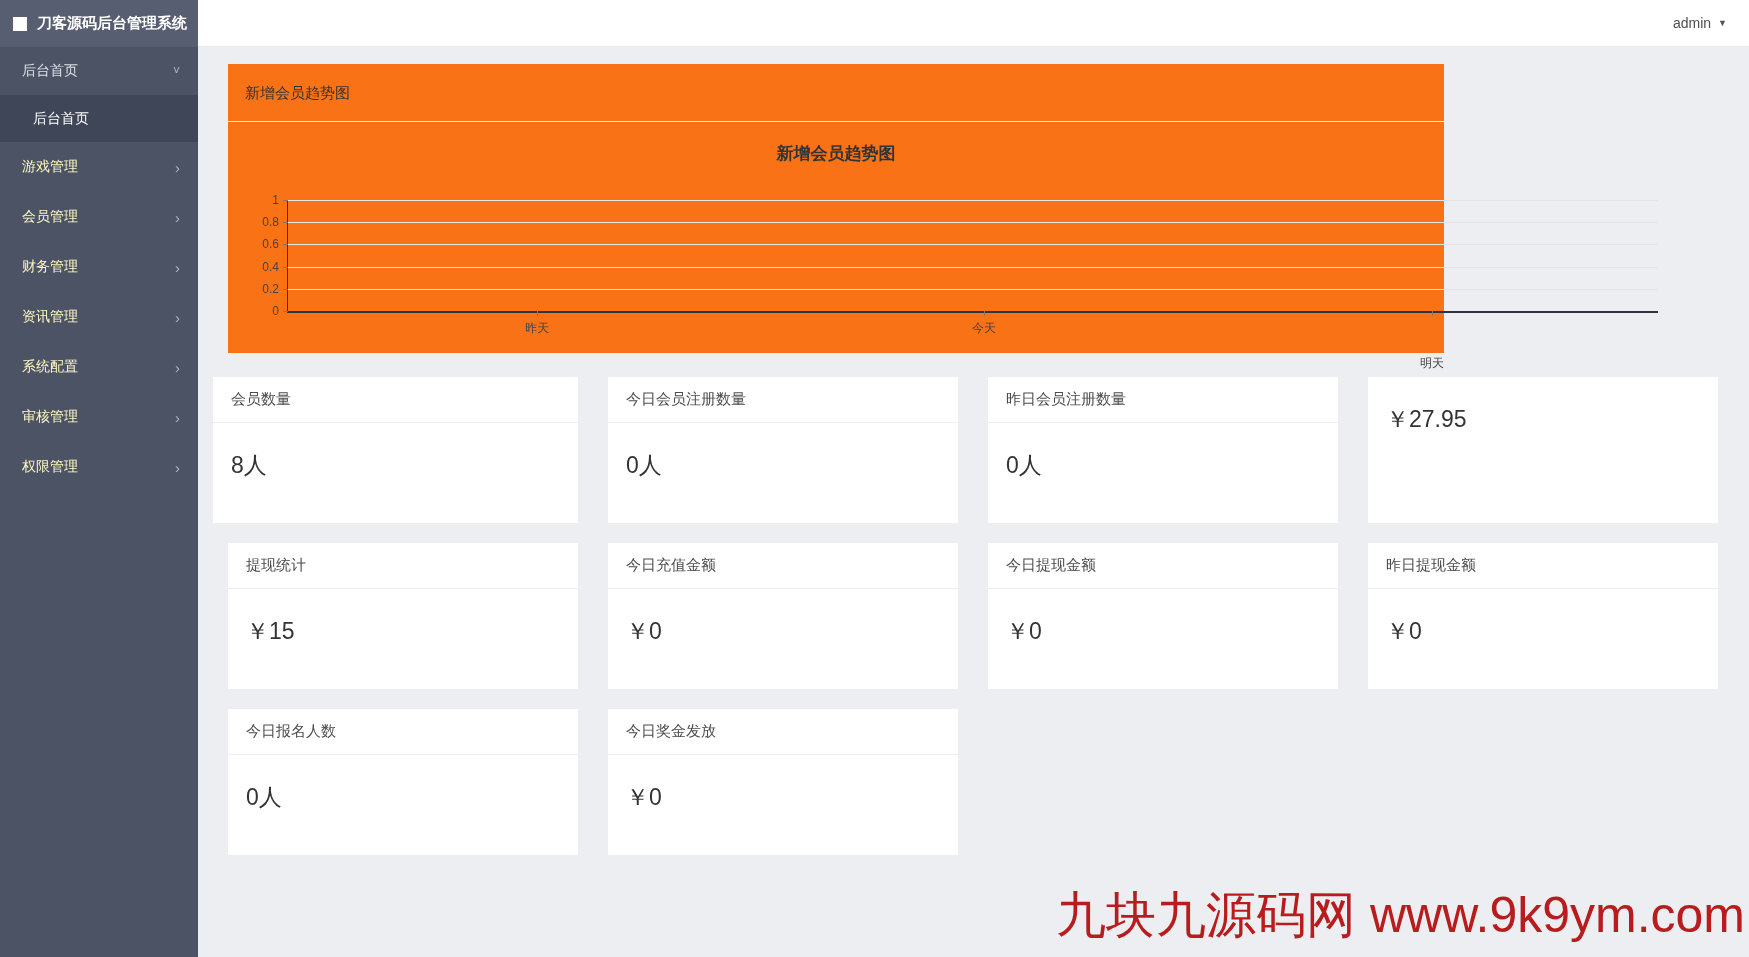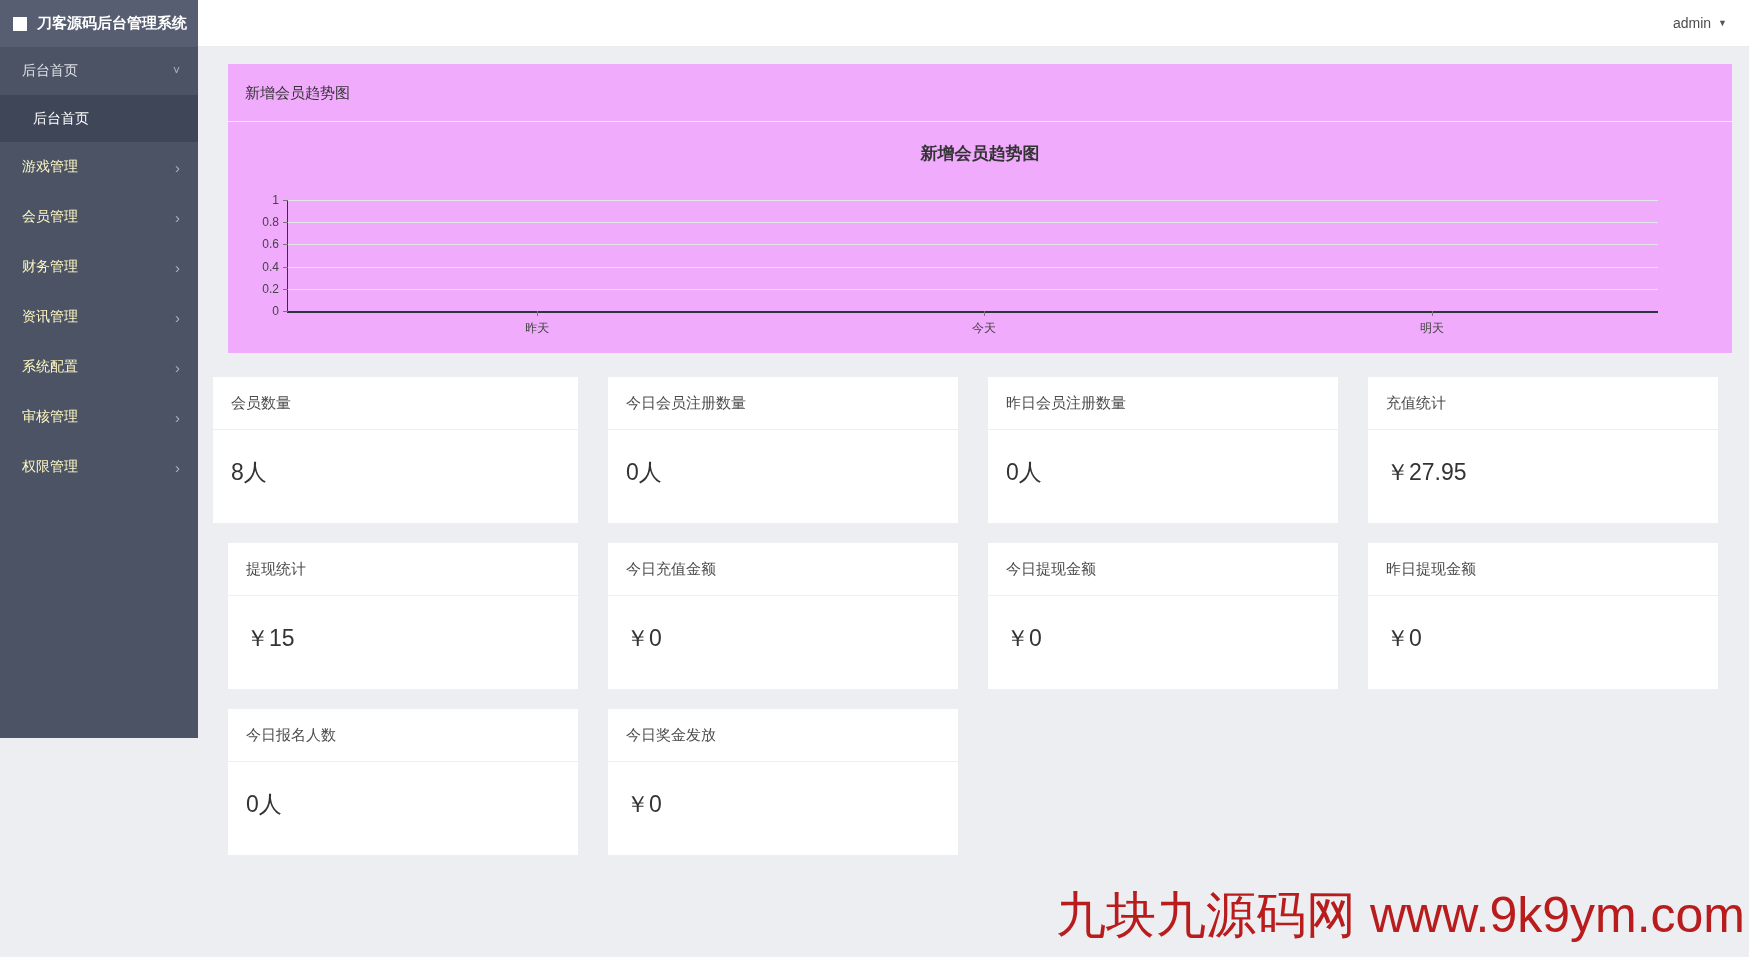--- a/index.html
+++ b/index.html
@@ -4,21 +4,21 @@
 <style>
   * { box-sizing: border-box; margin: 0; padding: 0; }
   html,body { width:1749px; height:957px; }
   body {
     position: relative;
     background: #eceef2;
     font-family: "Liberation Sans", "DejaVu Sans", sans-serif;
     overflow: hidden;
   }
   
-  .sidebar { position:absolute; left:0; top:0; width:198px; height:738px; background:#4c5365; }
+  .sidebar { position:absolute; left:0; top:0; width:198px; height:957px; background:#4c5365; }
   .logo-bar { height:47px; background:#575e72; display:flex; align-items:center; padding-left:13px; }
   .logo-square { width:14px; height:14px; background:#ffffff; margin-right:10px; flex:none; }
   .logo-title { color:#ffffff; font-size:15px; font-weight:bold; white-space:nowrap; }
   .menu-parent {
     height:48px; display:flex; align-items:center; justify-content:space-between;
     padding:0 18px 0 22px; color:#dde0e6; font-size:14px; cursor:pointer;
   }
   .submenu-item {
     height:47px; background:#3f4657; color:#ffffff; font-size:14px;
     display:flex; align-items:center; padding-left:33px; cursor:pointer;
@@ -33,21 +33,21 @@
   
   .topbar {
     position:absolute; left:198px; top:0; right:0; height:47px; background:#ffffff;
     border-bottom:1px solid #ebebeb; display:flex; align-items:center; justify-content:flex-end;padding-left:20px;
   }
   .user-menu { display:flex; align-items:center; margin-right:22px; cursor:pointer; }
   .user-name { font-size:14px; color:#4d4d4d; }
   .caret { margin-left:7px; font-size:9px; color:#555; }
   .caret::before { content:"\25BC"; }
   
-  .chart-card { position:absolute; left:228px; top:64px; width:1504px; height:289px; background:#f0abfc; }
+  .chart-card { position:absolute; left:228px; top:64px; width:1216px; height:289px; background:#f97316; }
   .chart-card-header {
     height:58px; line-height:58px; padding-left:17px; font-size:15px; color:#333;
     border-bottom:1px solid #eceef1;
   }
   .chart-title { text-align:center; margin-top:20px; font-size:17px; font-weight:bold; color:#333; }
   .plot {
     position:absolute; left:59px; top:136px; width:1371px; height:113px;
     border-left:1px solid #333; border-bottom:2px solid #2e333d;
   }
   .gridline { position:absolute; left:0; right:0; height:1px; background:#e2e5e9; }
@@ -62,21 +62,21 @@
   }
   .x-tick { position:absolute; top:100%; width:1px; height:5px; background:#777; }
   
   .stat-row { position:absolute; display:flex; gap:30px; }
   .stat-row.r1 { left:213px; top:377px; }
   .stat-row.r2 { left:228px; top:543px; }
   .stat-row.r3 { left:228px; top:709px; }
   .stat-card { width:350px; height:146px; background:#ffffff; }
   .stat-card.wide { width:365px; }
   .stat-label {
-    height:53px; display:flex; align-items:center; padding:0 18px;
+    height:46px; display:flex; align-items:center; padding:0 18px;
     font-size:15px; color:#4c4c4c; border-bottom:1px solid #eceef1;
   }
   .stat-value { padding:27px 18px 0; font-size:23px; color:#333; }
   
   .watermark {
     position:absolute; right:4px; bottom:8px; font-size:50px; font-weight:500;
     color:#b91c1c; white-space:nowrap; letter-spacing:0;
   }
 </style>
 </head>
@@ -152,39 +152,38 @@
       <div class="gridline" style="top: 80%;"></div>
       <span class="y-tick" style="top: 80%;"></span>
       <span class="y-label" style="top: 80%;">0.2</span>
       <span class="y-tick" style="top: 100%;"></span>
       <span class="y-label" style="top: 100%;">0</span>
       <span class="x-tick" style="left: 18.2%;"></span>
       <span class="x-label" style="left: 18.2%;">昨天</span>
       <span class="x-tick" style="left: 50.8%;"></span>
       <span class="x-label" style="left: 50.8%;">今天</span>
       <span class="x-tick" style="left: 83.5%;"></span>
-      <span class="x-label" style="left: 83.5%;">明天</span>
+      <span class="x-label" style="left: 83.5%; margin-top: 35px;">明天</span>
     </div>
 </div>
 
 <div class="stat-row r1">
   <div class="stat-card wide">
     <div class="stat-label">会员数量</div>
     <div class="stat-value">8人</div>
   </div>
   <div class="stat-card">
     <div class="stat-label">今日会员注册数量</div>
     <div class="stat-value">0人</div>
   </div>
   <div class="stat-card">
     <div class="stat-label">昨日会员注册数量</div>
     <div class="stat-value">0人</div>
   </div>
   <div class="stat-card">
-    <div class="stat-label">充值统计</div>
     <div class="stat-value">￥27.95</div>
   </div>
 </div>
 
 <div class="stat-row r2">
   <div class="stat-card">
     <div class="stat-label">提现统计</div>
     <div class="stat-value">￥15</div>
   </div>
   <div class="stat-card">

